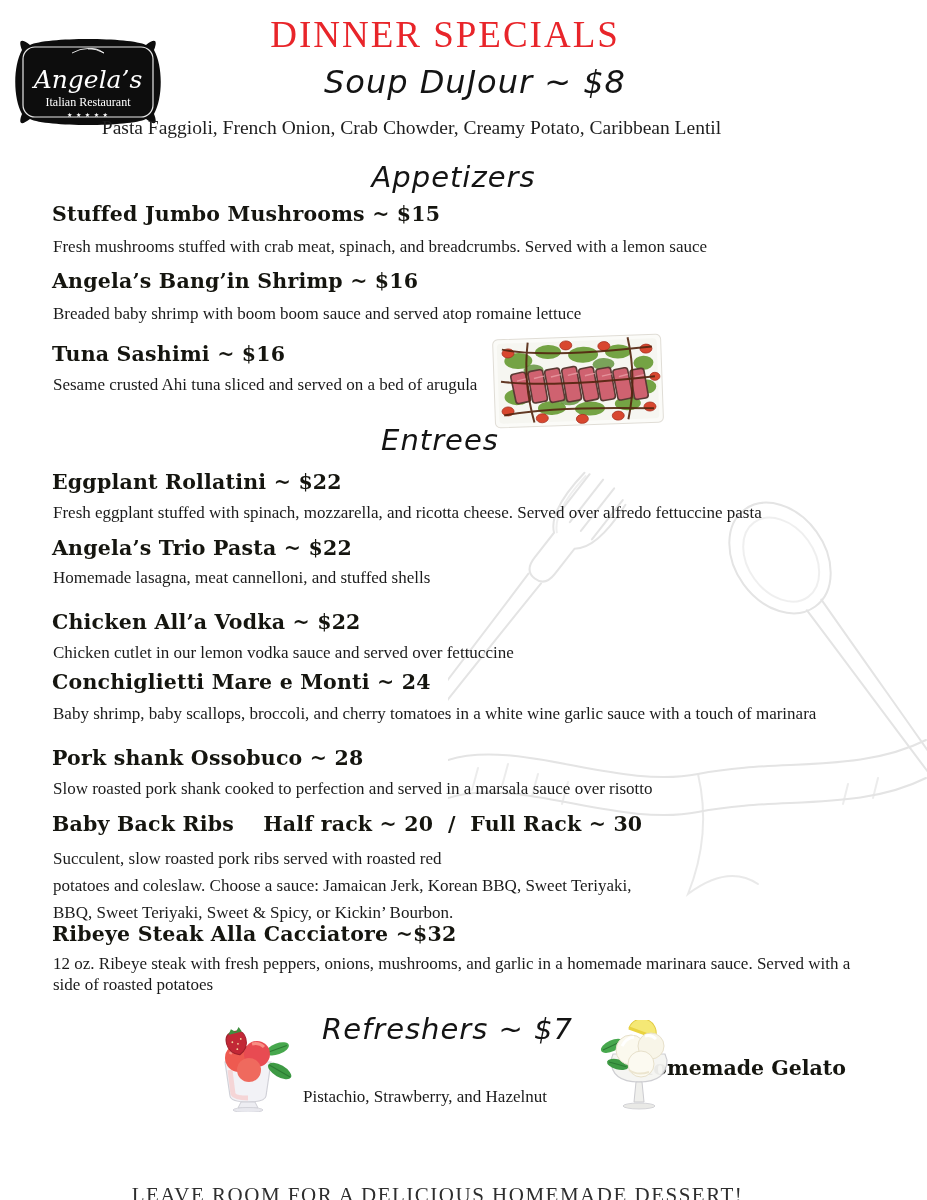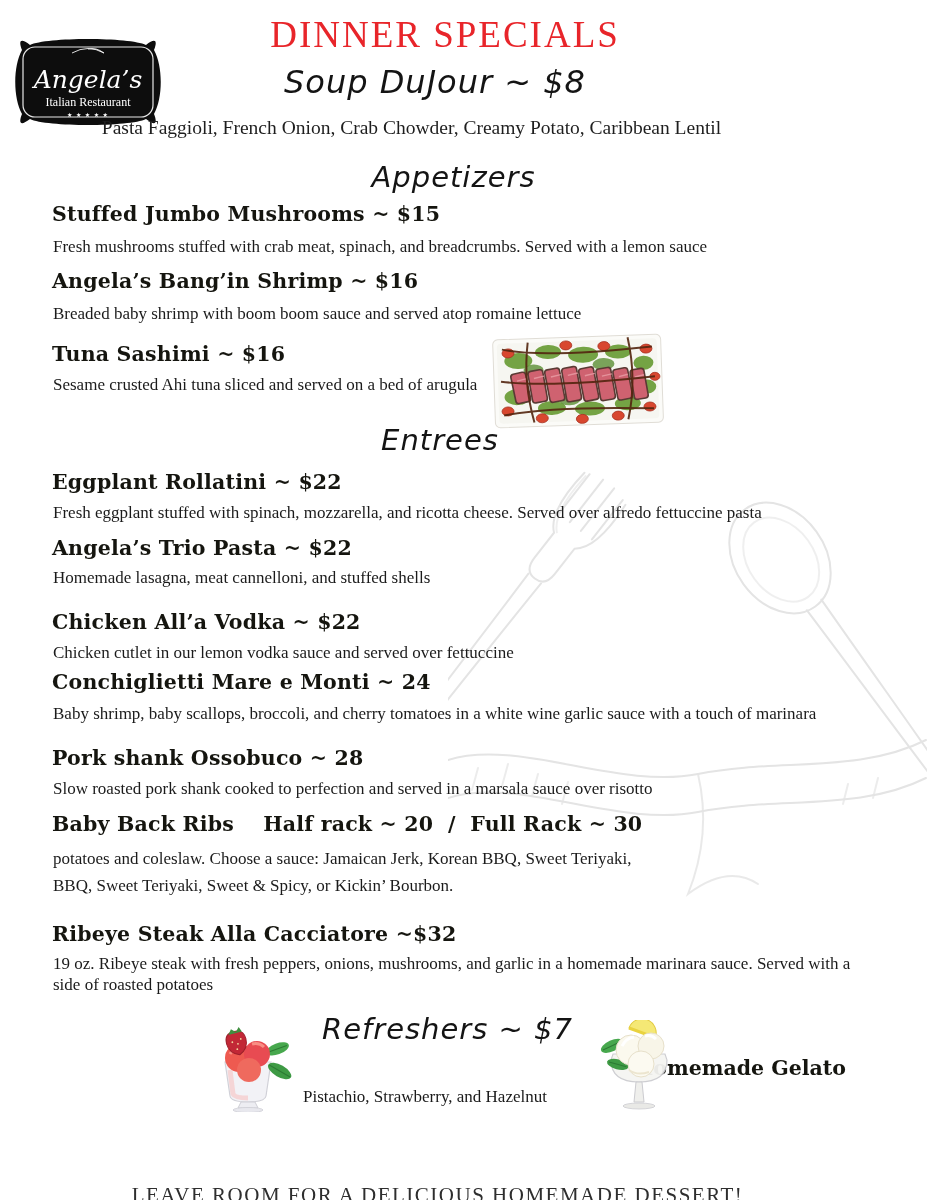--- a/index.html
+++ b/index.html
@@ -7,21 +7,21 @@
   body { width: 927px; height: 1200px; position: relative; overflow: hidden;
          font-family: "Liberation Serif", serif; color: #1a1a1a; }
   .abs { position: absolute; }
   .center { text-align: center; left: 0; }
 
   .main-title { top: 13px; width: 890px; font-family: "Liberation Serif", serif;
     font-size: 37px; letter-spacing: 2px; color: #e8252a; font-weight: 400; }
 
   .script { font-family: "DejaVu Sans", sans-serif; font-style: italic;
     color: #141414; letter-spacing: 1px; }
-  .soup-heading   { top: 63px;  width: 870px; font-size: 32px; }
+  .soup-heading   { top: 63px;  width: 870px; font-size: 32px; margin-left: 40px; }
   .appetizers-h   { top: 160px; width: 875px; font-size: 29px; margin-left: 16px; }
   .entrees-h      { top: 423px; width: 880px; font-size: 29px; }
   .refreshers-h   { top: 1012px; width: 895px; font-size: 29px; }
 
   .soup-options { top: 117px; width: 823px; font-size: 19.5px; color: #1e1e1e; }
 
   .item-title { left: 52px; font-family: "DejaVu Serif", serif; font-weight: 600;
     font-size: 20.5px; color: #15150f; white-space: pre-wrap; letter-spacing: 0.2px; }
   .item-desc { left: 53px; font-size: 17px; color: #1b1b1b; width: 820px; }
   .desc-lines { line-height: 27px; }
@@ -153,26 +153,27 @@
 <div class="abs item-desc" style="top:643px">Chicken cutlet in our lemon vodka sauce and served over fettuccine</div>
 
 <div class="abs item-title" style="top:670px">Conchiglietti Mare e Monti ~ 24</div>
 <div class="abs item-desc" style="top:704px">Baby shrimp, baby scallops, broccoli, and cherry tomatoes in a white wine garlic sauce with a touch of marinara</div>
 
 <div class="abs item-title" style="top:746px">Pork shank Ossobuco ~ 28</div>
 <div class="abs item-desc" style="top:779px">Slow roasted pork shank cooked to perfection and served in a marsala sauce over risotto</div>
 
 <div class="abs item-title" style="top:812px">Baby Back Ribs    Half rack ~ 20  /  Full Rack ~ 30</div>
 <div class="abs item-desc desc-lines" style="top:845px">
+  <div>Succulent, slow roasted pork ribs served with roasted red</div>
   <div>potatoes and coleslaw. Choose a sauce: Jamaican Jerk, Korean BBQ, Sweet Teriyaki,</div>
   <div>BBQ, Sweet Teriyaki, Sweet &amp; Spicy, or Kickin’ Bourbon.</div>
 </div>
 
 <div class="abs item-title" style="top:922px">Ribeye Steak Alla Cacciatore ~$32</div>
-<div class="abs item-desc ribeye-desc" style="top:953px">19 oz. Ribeye steak with fresh peppers, onions, mushrooms, and garlic in a homemade marinara sauce. Served with a side of roasted potatoes</div>
+<div class="abs item-desc ribeye-desc" style="top:953px">12 oz. Ribeye steak with fresh peppers, onions, mushrooms, and garlic in a homemade marinara sauce. Served with a side of roasted potatoes</div>
 
 <div class="abs center script refreshers-h">Refreshers ~ $7</div>
 <div class="abs center gelato-title">Homemade Gelato</div>
 <div class="abs center gelato-flavors">Pistachio, Strawberry, and Hazelnut</div>
 
 <svg class="abs" style="left:197px; top:1026px;" width="102" height="86" viewBox="0 0 102 86">
   <g>
     <path d="M28,36 L33,70 Q34,76 51,76 Q68,76 69,70 L74,36 Z" fill="#f2f2f6" stroke="#cfcfd6" stroke-width="1.2" opacity="0.95"></path>
     <path d="M44,76 h14 l3,6 h-20 Z" fill="#ededf2" stroke="#cfcfd6"></path>
     <ellipse cx="51" cy="84" rx="15" ry="2.5" fill="#e8e8ee" stroke="#cfcfd6" stroke-width="0.8"></ellipse>

